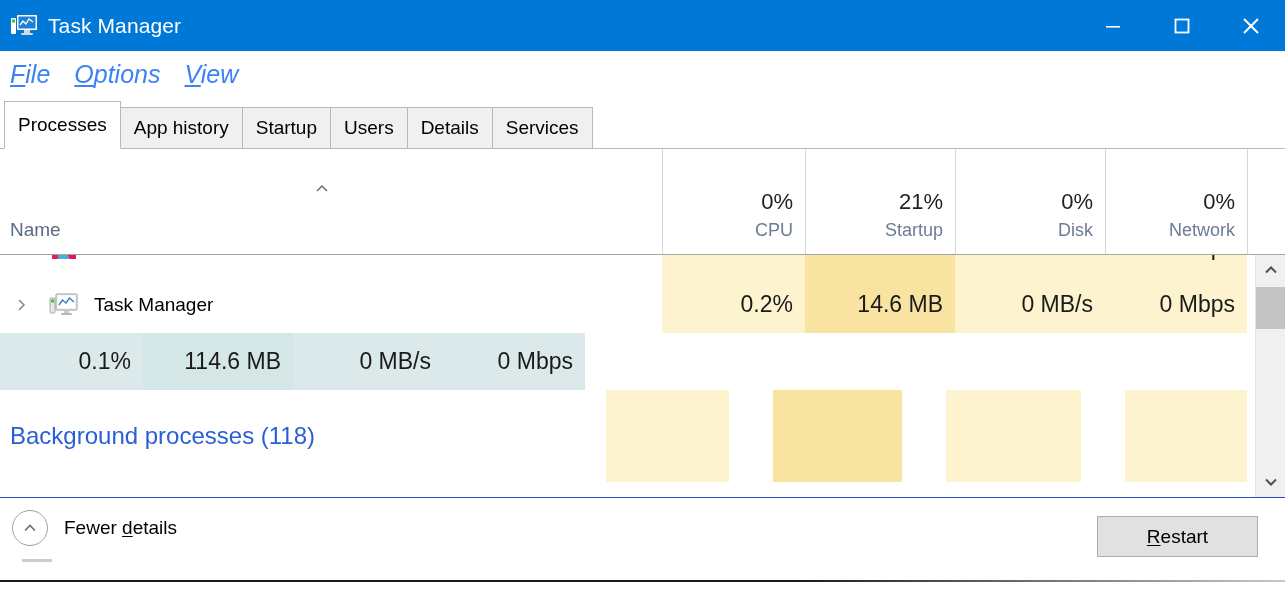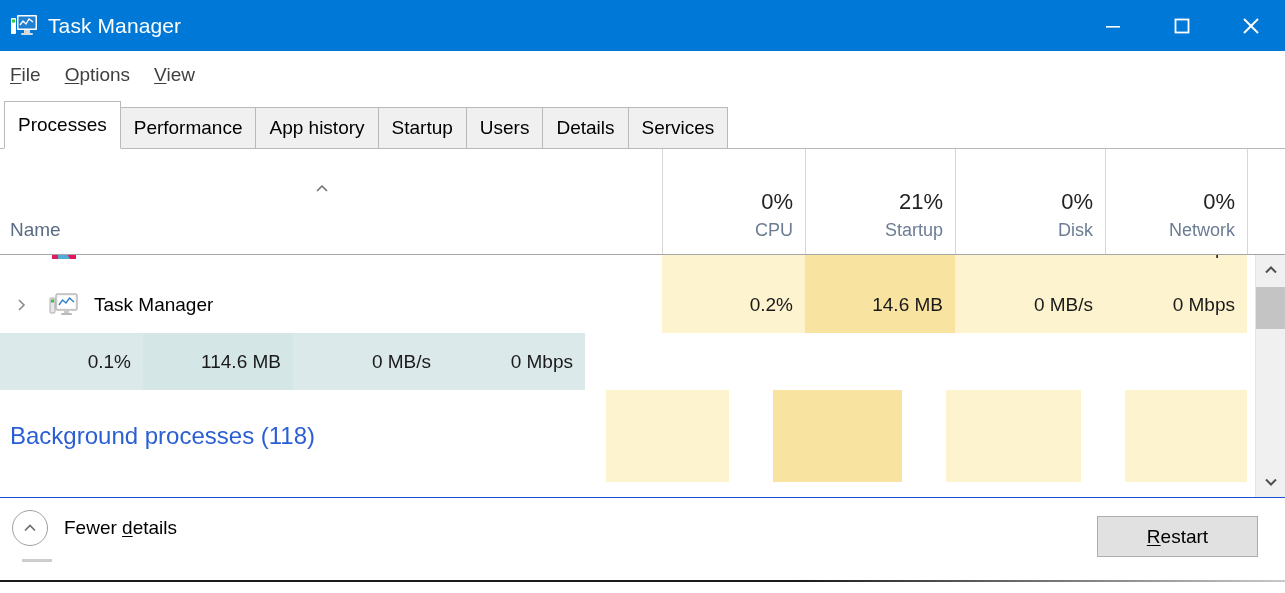--- a/index.html
+++ b/index.html
@@ -60,24 +60,25 @@
     position: absolute;
     left: 0; top: 51px;
     width: 1285px; height: 47px;
     background: #ffffff;
     display: flex;
     align-items: center;
     padding-left: 10px;
     box-sizing: border-box;
   }
   .menu-item {
-    font-size: 19px;
-    color: #404040;
+    font-size: 25px;
+    color: #3b82f6;
     margin-right: 24px;
     white-space: nowrap;
+    font-style: italic;
   }
   .menu-item u { text-decoration: underline; text-underline-offset: 2px; }
 
   
   .tabstrip {
     position: absolute;
     left: 0; top: 101px;
     width: 1285px; height: 48px;
   }
   .tabstrip::after {
@@ -212,21 +213,21 @@
     margin-left: 13px;
     white-space: nowrap;
   }
   .cell-metric {
     height: 57px;
     display: flex;
     align-items: center;
     justify-content: flex-end;
     padding-right: 12px;
     box-sizing: border-box;
-    font-size: 19px;
+    font-size: 23px;
     color: #1a1a1a;
   }
   .w-cpu  { width: 143px; }
   .w-mem  { width: 150px; }
   .w-disk { width: 150px; padding-left: 39px; }
   .w-net  { width: 142px; }
 
   
   .t-cpu  { background: #fdf3cf; }
   .t-mem  { background: #f8e4a0; }
@@ -387,23 +388,20 @@
     <div class="menu-item"><u>O</u><span>ptions</span></div>
     <div class="menu-item"><u>V</u><span>iew</span></div>
   </div>
 
   <div class="tabstrip">
     <div class="tabs-inner">
       <div class="tab active">
           <span>Processes</span>
         </div>
       <div class="tab">
-          <span>Performance</span>
-        </div>
-      <div class="tab">
           <span>App history</span>
         </div>
       <div class="tab">
           <span>Startup</span>
         </div>
       <div class="tab">
           <span>Users</span>
         </div>
       <div class="tab">
           <span>Details</span>

